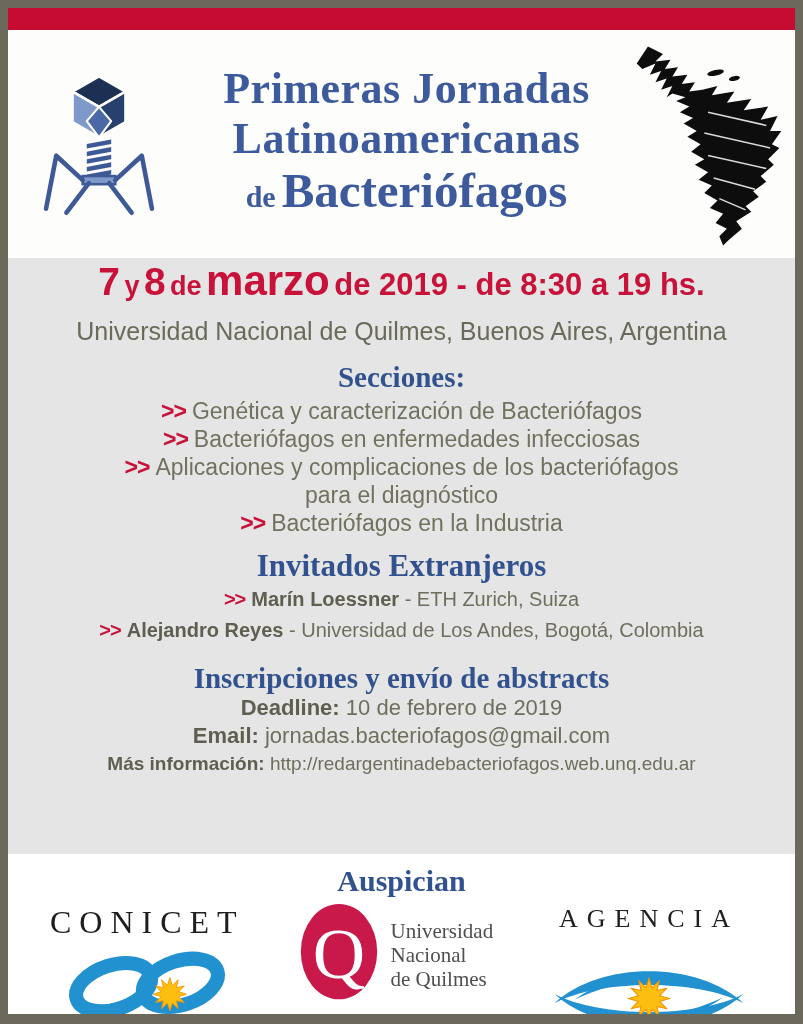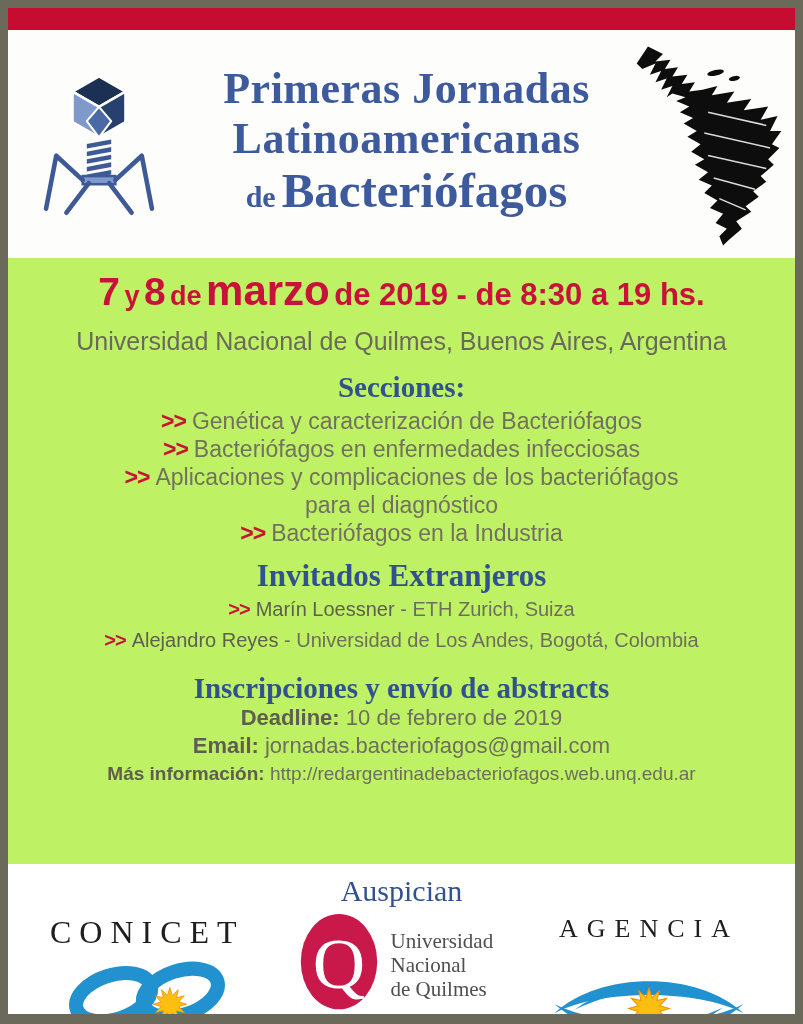--- a/index.html
+++ b/index.html
@@ -15,47 +15,47 @@
   header { height:228px; background:#fdfdfc; display:flex; align-items:center; }
   .phage-wrap { width:182px; display:flex; justify-content:center; align-items:center; }
   .titles { flex:1; text-align:center; color:#3c5a9c;
             font-family:"Liberation Serif", serif; font-weight:bold; }
   .t-line { font-size:44px; line-height:50px; letter-spacing:0.5px; }
   .t-line3 { font-size:49px; line-height:54px; }
   .t-de { font-size:30px; font-weight:bold; margin-right:6px; }
   .map-wrap { width:172px; display:flex; justify-content:center; align-items:flex-start; padding-top:6px; }
 
   
-  main { height:596px; background:#bef264; text-align:center; padding-top:10px; box-sizing:content-box; }
+  main { height:596px; background:#e5e5e5; text-align:center; box-sizing:content-box; }
   .date-line { color:#c8123a; font-weight:bold; line-height:46px; }
   .d-big   { font-size:39px; }
   .d-med   { font-size:27px; }
   .d-month { font-size:42px; }
   .d-rest  { font-size:31px; }
   .location { color:#6b6a5a; font-size:25px; line-height:32px; margin-top:2px; }
 
   .sec-heading { color:#31528f; font-family:"Liberation Serif", serif; font-weight:bold;
                  font-size:29px; line-height:32px; margin-top:14px; }
   .inv-heading { font-size:31px; margin-top:13px; }
   .ins-heading { font-size:29px; margin-top:16px; }
 
   .sec-list { max-width:600px; margin:4px auto 0; color:#72715f; font-size:23px; line-height:28px; }
   .sec-list .li { margin:0; }
   .bullet { color:#c8123a; font-weight:bold; letter-spacing:-1px; margin-right:6px; }
 
   .spk-list { margin-top:2px; color:#6f6e5e; font-size:20px; line-height:31px; white-space:nowrap; }
-  .spk-name { font-weight:normal; color:#5f5e50;margin-top:35px; }
+  .spk-name { font-weight:bold; color:#5f5e50;margin-top:35px; }
 
   .reg-line { color:#6f6e5e; font-size:22px; line-height:28px; }
   .reg-label { font-weight:bold; color:#5f5e50; }
   .info-line { font-size:19px; }
 
   
   footer { height:160px; background:#ffffff; text-align:center; }
-  .ausp-heading { color:#31528f; font-family:"Liberation Serif", serif; font-weight:normal;
+  .ausp-heading { color:#31528f; font-family:"Liberation Serif", serif; font-weight:bold;
                   font-size:30px; line-height:34px; padding-top:10px; }
   .logos { display:flex; justify-content:space-between; align-items:flex-start;
            padding:6px 42px 0; }
   .logo-block { display:flex; flex-direction:column; align-items:center; }
   .wordmark { font-family:"Liberation Serif", serif; color:#1e1e1e; }
   .conicet-word { font-size:32px; letter-spacing:8px; margin-bottom:2px; }
   .agencia-word { font-size:26px; letter-spacing:9px; margin-bottom:21px; }
   .unq-block { display:flex; flex-direction:row; align-items:center; gap:10px; margin-top:-4px; }
   .unq-text { text-align:left; font-family:"Liberation Serif", serif; color:#4f4f4f;
               font-size:21px; line-height:24px; }

